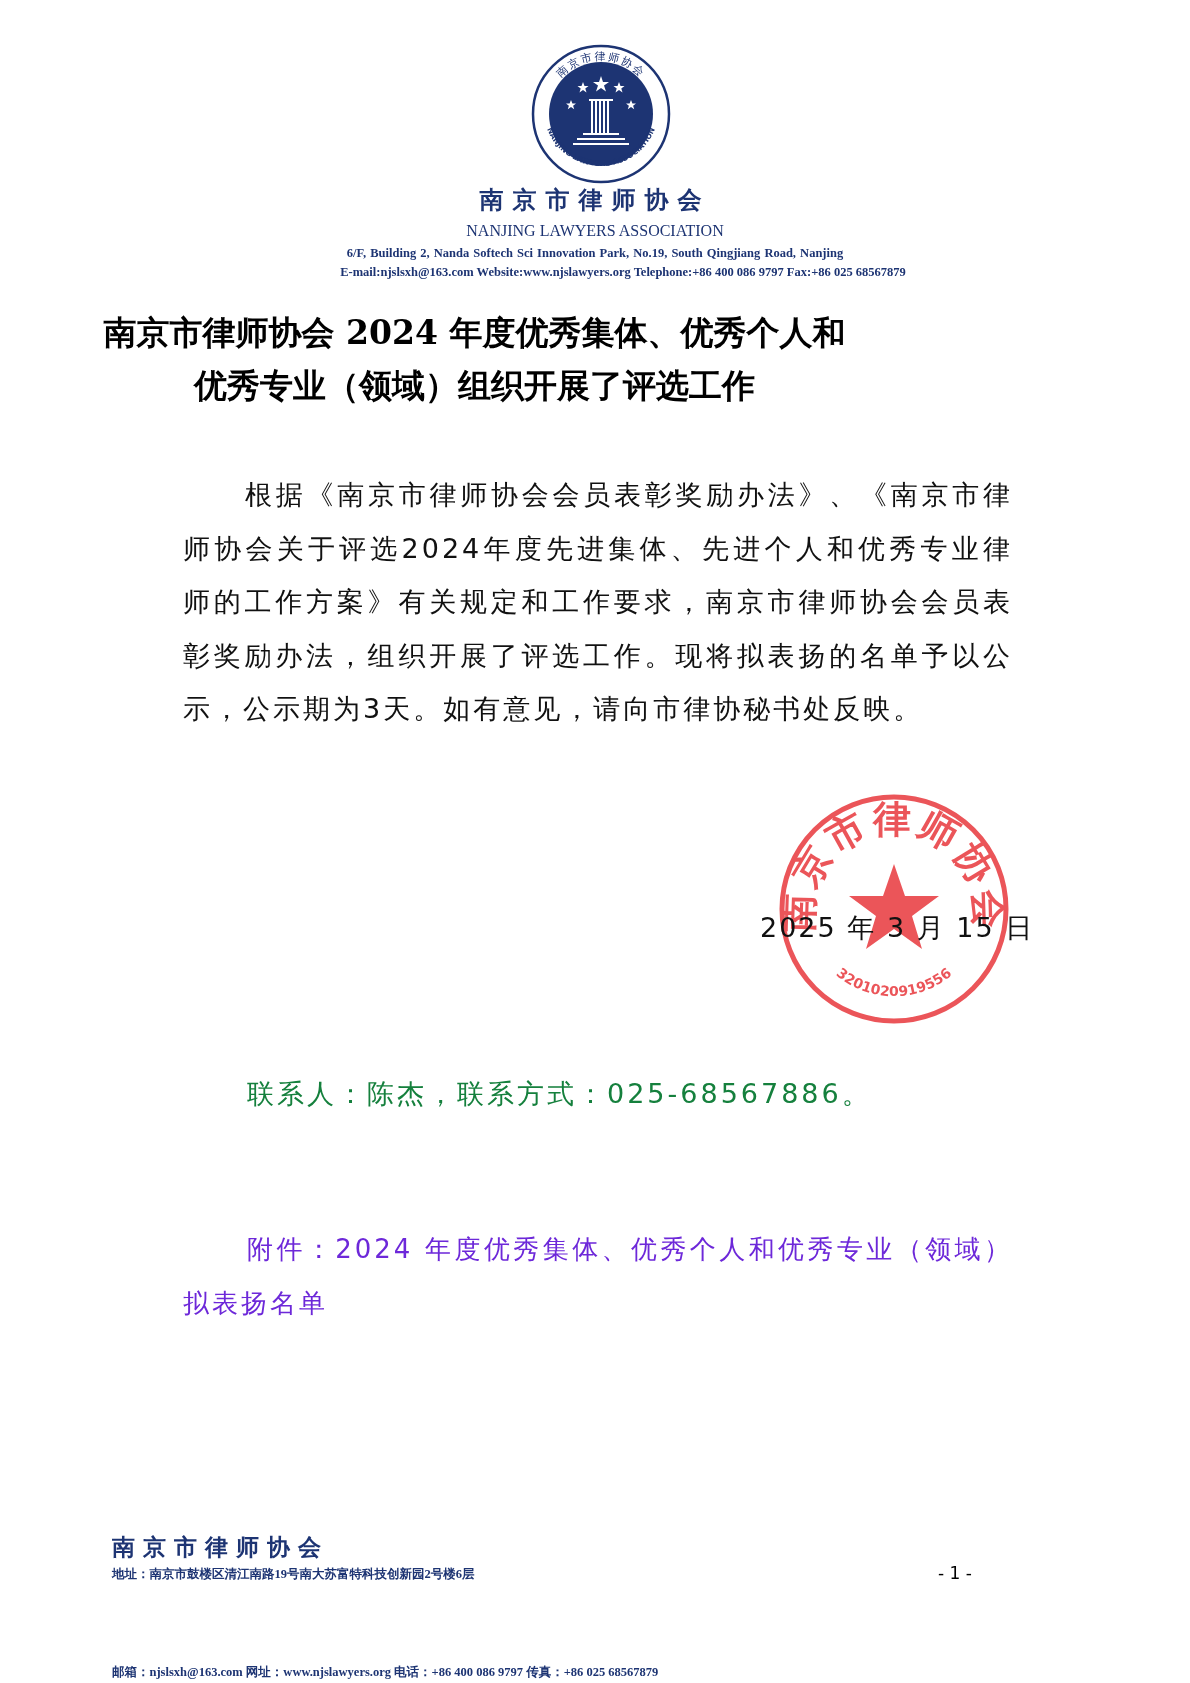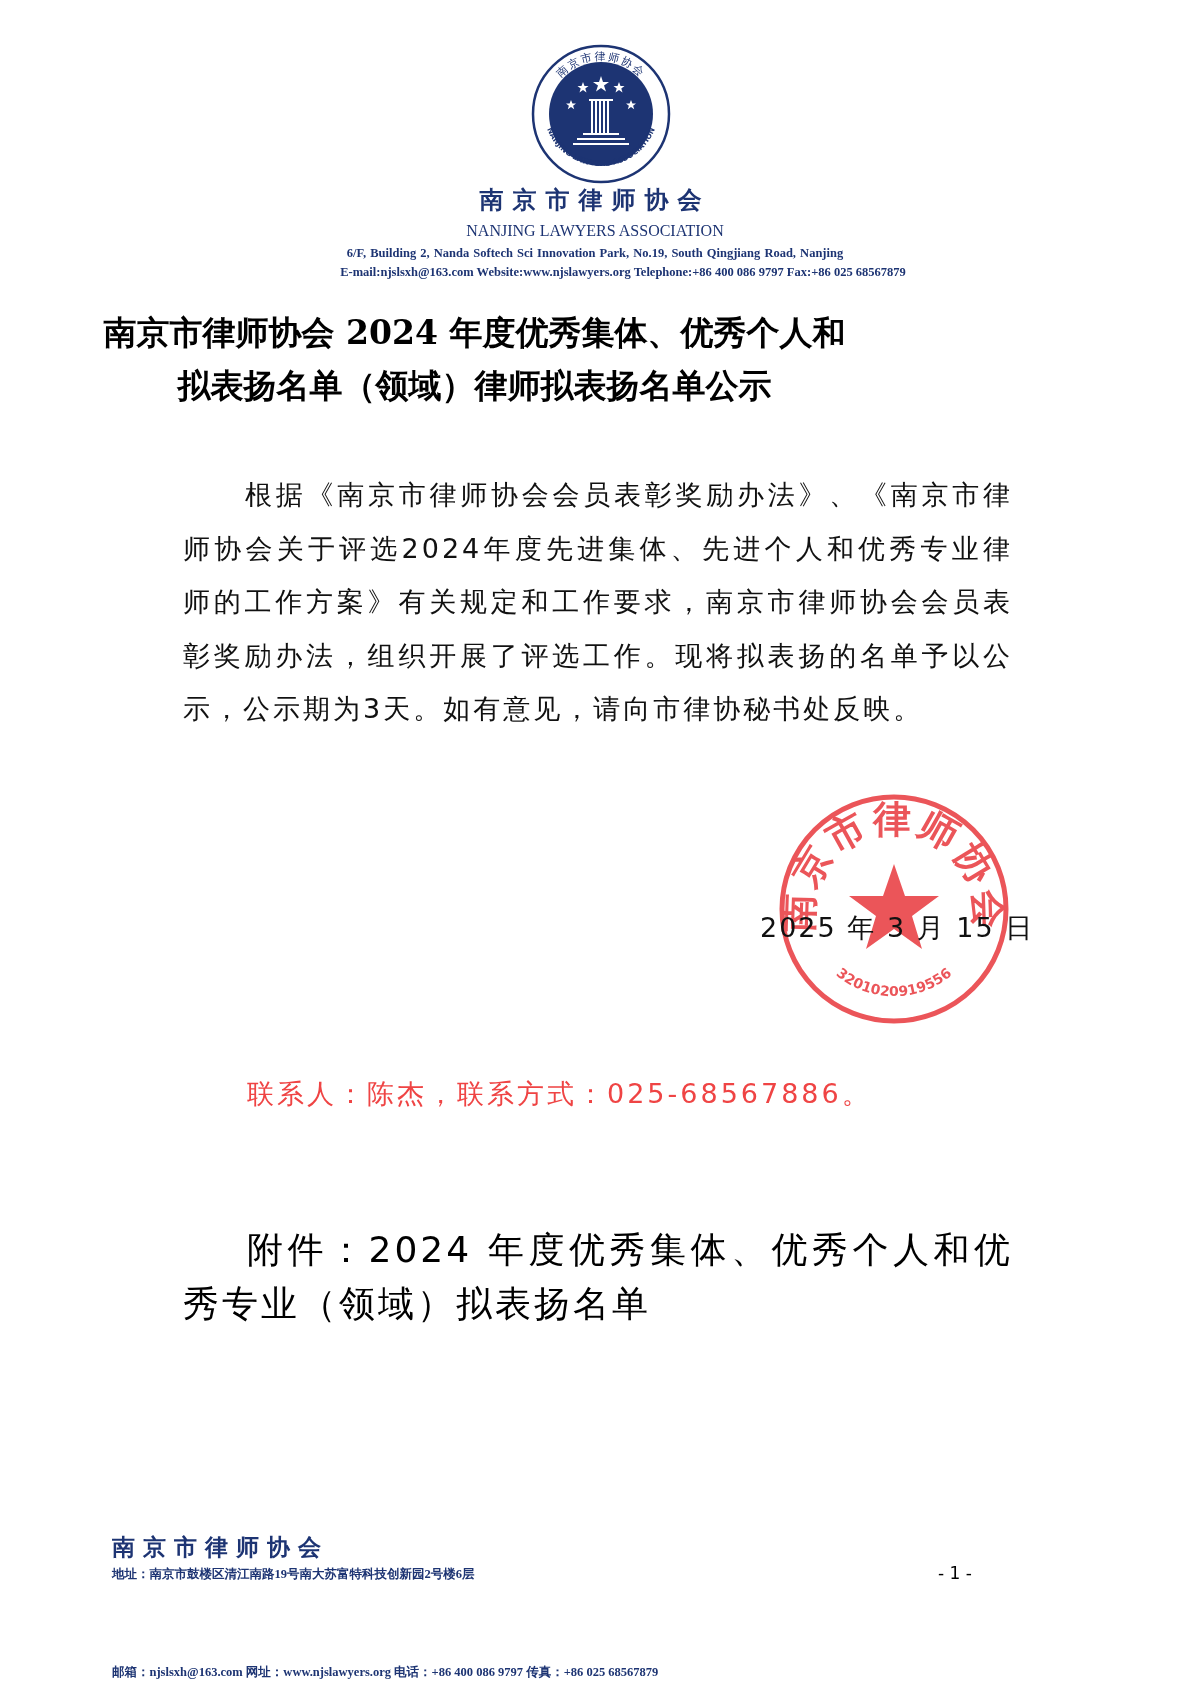--- a/index.html
+++ b/index.html
@@ -17,23 +17,23 @@
                  font-weight:bold; font-size:12.5px; color:#1d3473;padding-left:28px; }
   .title { left:0; width:949px; text-align:center; font-family:"DejaVu Serif", serif; font-weight:bold;
            font-size:33px; color:#000; }
   .t1 { top:311px; }
   .t2 { top:364px; }
   .para { left:183px; width:830px; font-family:"DejaVu Sans", sans-serif; font-size:27px; line-height:53.5px;
           letter-spacing:3px; color:#111; text-align:justify; }
   .p1 { top:468px; text-indent:62px; }
   .date { left:760px; top:910px; font-size:27px; letter-spacing:2px; color:#111; z-index:3; white-space:nowrap; }
   .stamp { left:777px; top:792px; width:234px; height:234px; z-index:2; opacity:0.85; }
-  .contact { left:247px; top:1076px; font-size:27px; letter-spacing:3px; color:#ef4444; white-space:nowrap; }
-  .attach { left:183px; top:1223px; width:830px; font-size:36px; line-height:53.5px; letter-spacing:3px;
-            color:#000000; text-indent:64px; text-align:justify; }
+  .contact { left:247px; top:1076px; font-size:27px; letter-spacing:3px; color:#15803d; white-space:nowrap; }
+  .attach { left:183px; top:1223px; width:830px; font-size:26px; line-height:53.5px; letter-spacing:3px;
+            color:#6d28d9; text-indent:64px; text-align:justify; }
   .f-title { left:112px; top:1532px; font-family:"DejaVu Serif", serif; font-weight:bold; font-size:23px;
              letter-spacing:8px; color:#1d3473; }
   .f-line { left:112px; font-family:"Liberation Serif", serif; font-weight:bold; font-size:12.5px; color:#1d3473; white-space:nowrap; }
   .f-addr { top:1566px; }
   .f-mail { top:1664px;text-align:right; }
   .pagenum { left:938px; top:1563px; font-size:17px; color:#000; }
 </style>
 </head>
 <body>
 
@@ -67,21 +67,21 @@
     <rect x="42" y="99" width="56" height="2"></rect>
   </g>
 </svg>
 
 <div class="abs org-cn">南京市律师协会</div>
 <div class="abs org-en">NANJING LAWYERS ASSOCIATION</div>
 <div class="abs org-addr">6/F, Building 2, Nanda Softech   Sci Innovation Park, No.19, South Qingjiang Road,   Nanjing</div>
 <div class="abs org-contact">E-mail:njslsxh@163.com  Website:www.njslawyers.org  Telephone:+86 400 086 9797  Fax:+86 025 68567879</div>
 
 <div class="abs title t1">南京市律师协会 2024 年度优秀集体、优秀个人和</div>
-<div class="abs title t2">拟表扬名单（领域）律师拟表扬名单公示</div>
+<div class="abs title t2">优秀专业（领域）组织开展了评选工作</div>
 
 <div class="abs para p1">根据《南京市律师协会会员表彰奖励办法》、《南京市律师协会关于评选2024年度先进集体、先进个人和优秀专业律师的工作方案》有关规定和工作要求，南京市律师协会会员表彰奖励办法，组织开展了评选工作。现将拟表扬的名单予以公示，公示期为3天。如有意见，请向市律协秘书处反映。</div>
 
 <svg class="abs stamp" viewBox="0 0 234 234">
   <defs>
     <path id="sealArc" d="M 40 150 A 82 82 0 1 1 194 150"></path>
     <path id="sealBot" d="M 48 172 A 90 90 0 0 0 186 172"></path>
   </defs>
   <circle cx="117" cy="117" r="112" fill="none" stroke="#e8383d" stroke-width="5"></circle>
   <text font-size="38" font-weight="bold" fill="#e8383d" font-family="DejaVu Sans, sans-serif" letter-spacing="4">

